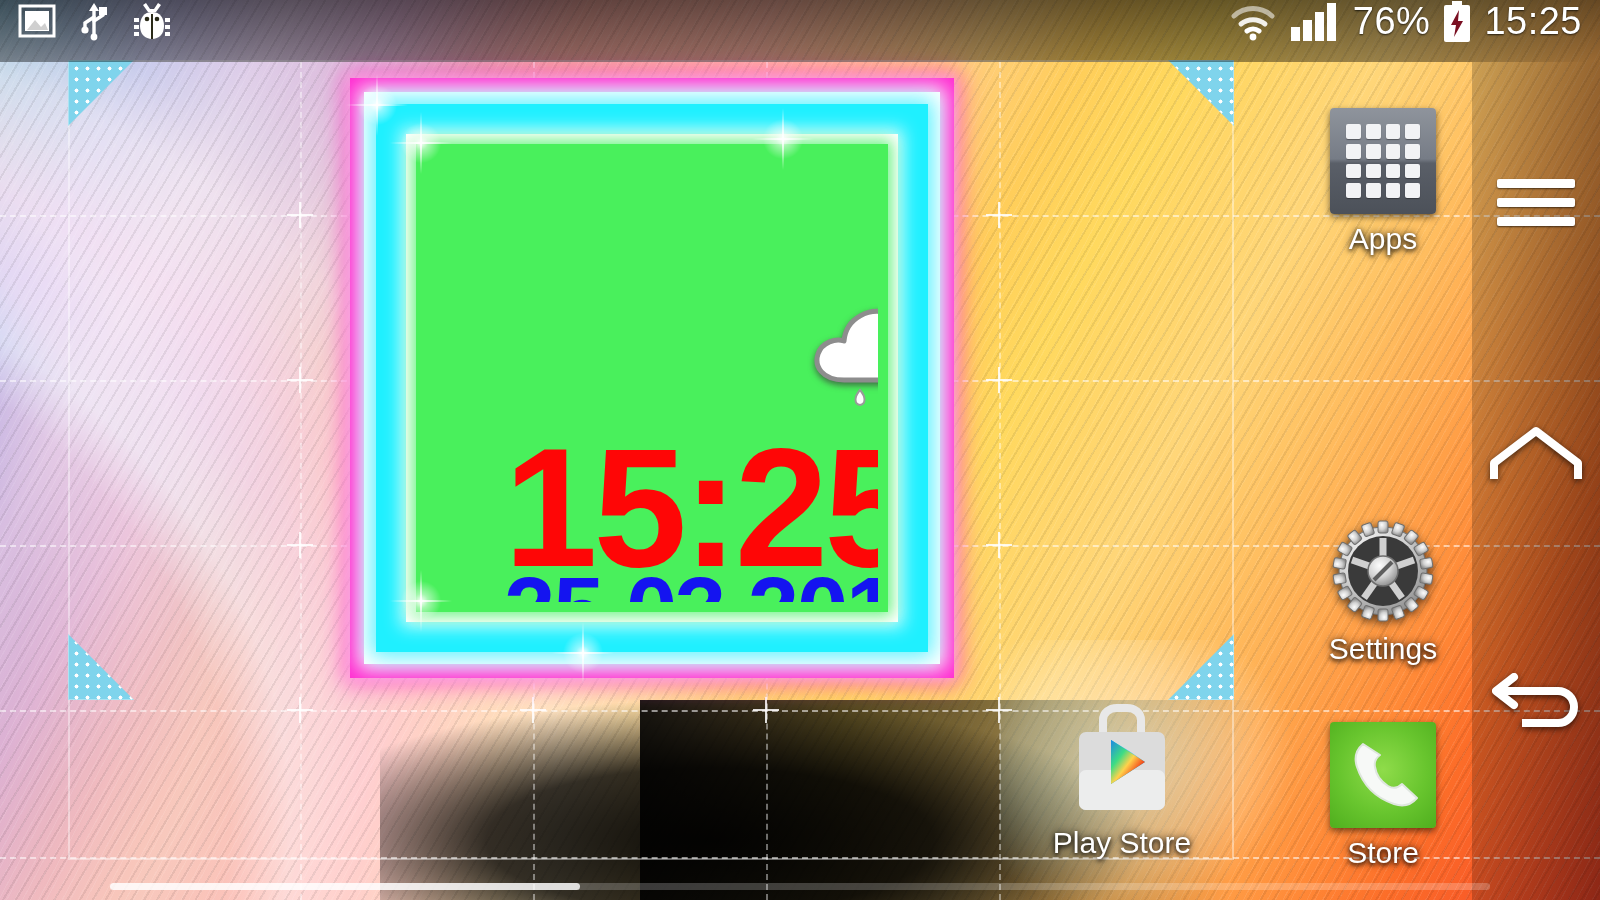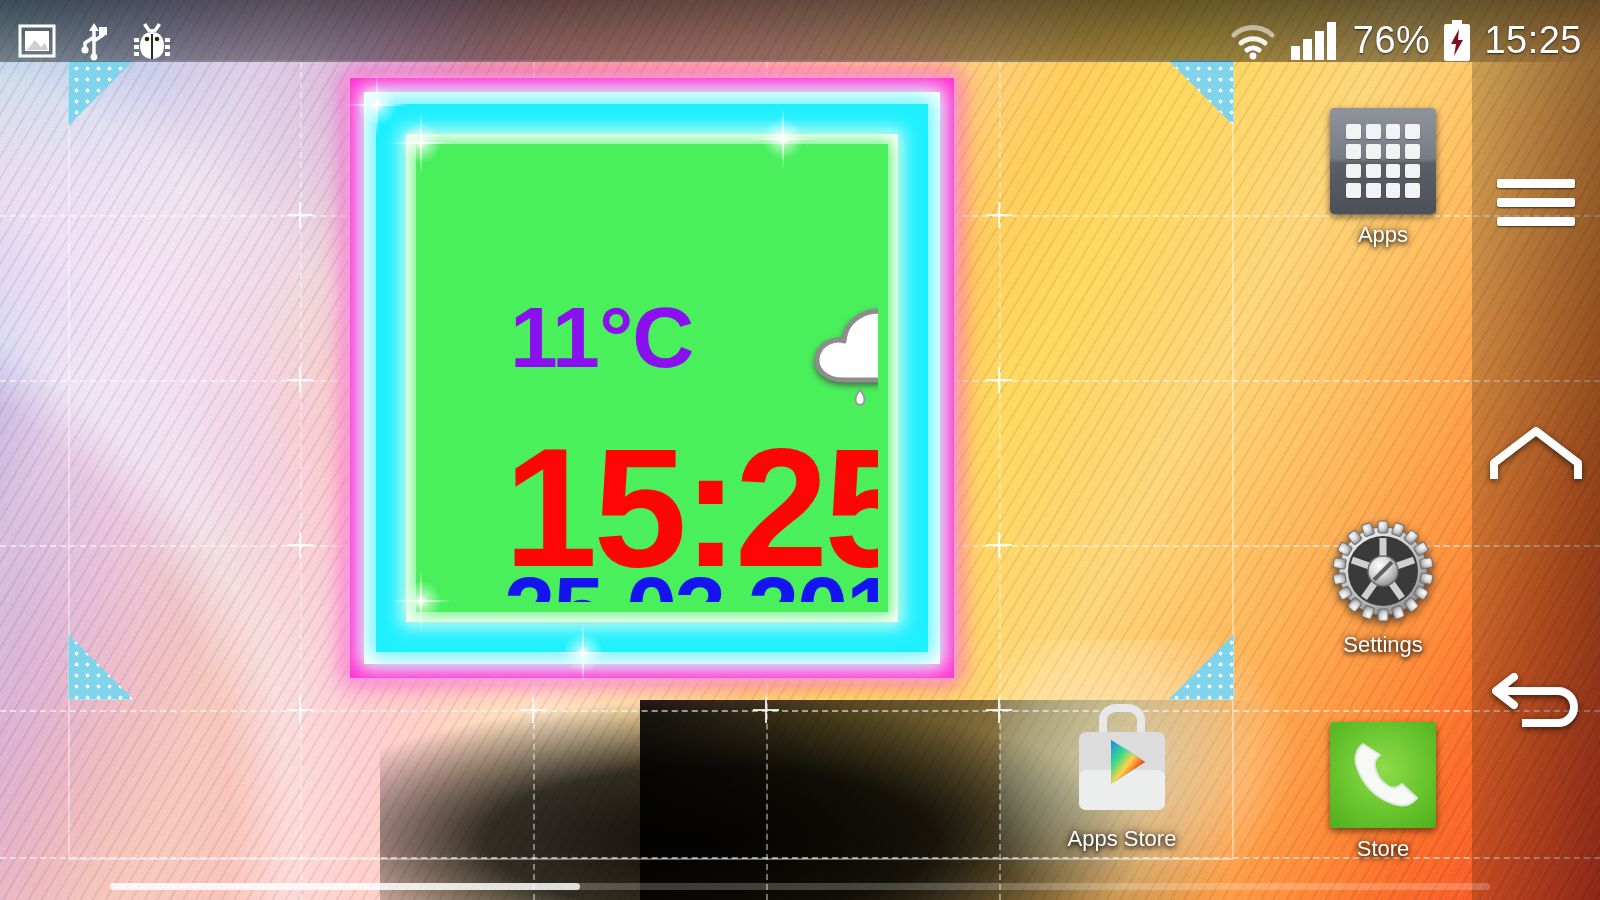--- a/index.html
+++ b/index.html
@@ -59,21 +59,21 @@
      background:linear-gradient(100deg, rgba(0,0,0,.90) 0%, rgba(0,0,0,.55) 40%,
        rgba(120,200,220,.0) 78%);}
   .tealpatch{position:absolute;left:1000px;top:640px;width:320px;height:260px;
      background:radial-gradient(ellipse 220px 190px at 120px 120px,
        rgba(150,235,235,.55) 0%, rgba(170,230,225,.28) 48%, rgba(255,255,255,0) 80%);
      mix-blend-mode:screen;}
 
   
   .statusbar{position:absolute;left:0;top:0;width:1600px;height:62px;
      background:linear-gradient(to bottom, rgba(0,0,0,.60), rgba(0,0,0,.40));
-     display:flex;align-items:flex-end;z-index:40;}
+     display:flex;align-items:flex-start;z-index:40;}
   .sb-left{display:flex;align-items:center;gap:22px;padding-left:18px;}
   .sb-right{margin-left:auto;display:flex;align-items:center;gap:12px;padding-right:18px;}
   .sb-txt{color:#fff;font-size:38px;font-weight:400;letter-spacing:.5px;
      text-shadow:0 1px 2px rgba(0,0,0,.7);}
 
   
   .gridlayer{position:absolute;left:0;top:62px;width:1600px;height:838px;z-index:8;pointer-events:none;}
   .gline-h{position:absolute;left:0;width:1600px;height:0;
      border-top:2px dashed rgba(255,255,255,.55);}
   .gline-v{position:absolute;top:0;height:838px;width:0;
@@ -123,21 +123,21 @@
   .wtime{position:absolute;left:78px;top:270px;font-size:168px;font-weight:bold;
      color:#fe0606;letter-spacing:-4px;z-index:24;line-height:1;}
   .wdate{position:absolute;left:78px;top:410px;font-size:92px;font-weight:bold;
      color:#1414f0;letter-spacing:-2px;z-index:24;line-height:1;}
   .wicon{position:absolute;left:378px;top:118px;width:190px;height:150px;z-index:24;}
 
   
   .appicon{position:absolute;width:150px;text-align:center;z-index:22;}
   .ic-box{width:106px;height:106px;margin:0 auto;border-radius:4px;position:relative;
      box-shadow:0 3px 7px rgba(0,0,0,.55);}
-  .ic-label{margin-top:8px;color:#fff;font-size:22px;
+  .ic-label{margin-top:8px;color:#fff;font-size:30px;
      text-shadow:0 2px 4px rgba(0,0,0,.85), 0 0 8px rgba(0,0,0,.8);white-space:nowrap;}
 
   .apps-bg{background:linear-gradient(to bottom,#8f949c 0%,#767c86 48%,#5a5f68 52%,#4c5159 100%);}
   .apps-grid{position:absolute;inset:16px;display:grid;grid-template-columns:repeat(4,1fr);
      grid-template-rows:repeat(4,1fr);gap:5px;}
   .apps-grid i{background:#f2f3f5;border-radius:2px;display:block;
      box-shadow:0 1px 1px rgba(0,0,0,.35);}
 
   .msg-bg{background:linear-gradient(to bottom,#ffd21a 0%,#ffc20d 48%,#fca406 52%,#f79105 100%);}
   .pho-bg{background:radial-gradient(circle at 50% 45%, #8fdc4a 0%, #68c52e 55%, #4fae1e 100%);}
@@ -223,21 +223,20 @@
     </div>
 
   <div class="widget">
     <div class="fr-pink"></div>
     <div class="fr-w1"></div>
     <div class="fr-cyan"></div>
     <div class="fr-w2"></div>
     <div class="fr-green"></div>
     <div class="fr-inner">
 
-      <div class="wtemp">11°C</div>
 
       <div class="wtime">15:25</div>
 
       <div class="wdate">25.03.2015</div>
 
       <div class="wicon">
         <svg viewBox="0 0 190 150" width="190" height="150">
           <g stroke="#ffffff" stroke-width="7" stroke-linecap="round" fill="none" filter="drop-shadow(0 2px 2px rgba(80,80,80,.85))">
             <line x1="146" y1="8" x2="146" y2="24"></line>
             <line x1="112" y1="20" x2="122" y2="33"></line>
@@ -281,21 +280,21 @@
           <linearGradient id="pgrad" x1="0" y1="0" x2="1" y2="1">
             <stop offset="0%" stop-color="#1e88e5"></stop>
             <stop offset="32%" stop-color="#3ddc84"></stop>
             <stop offset="52%" stop-color="#ffd24a"></stop>
             <stop offset="72%" stop-color="#f4511e"></stop>
             <stop offset="100%" stop-color="#c2185b"></stop>
           </linearGradient>
         </defs>
       </svg>
     </div>
-    <div class="ic-label">Apps Store</div>
+    <div class="ic-label">Play Store</div>
   </div>
 
   <div class="appicon" style="left:1308px;top:108px">
     <div class="ic-box apps-bg">
       <div class="apps-grid">
         <i></i>
           <i></i>
           <i></i>
           <i></i>
         <i></i>

